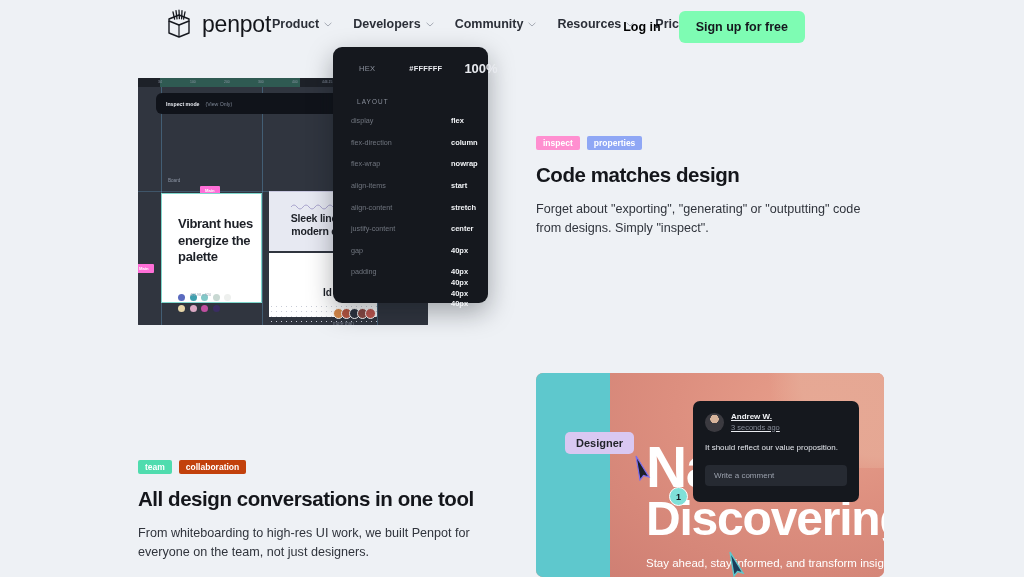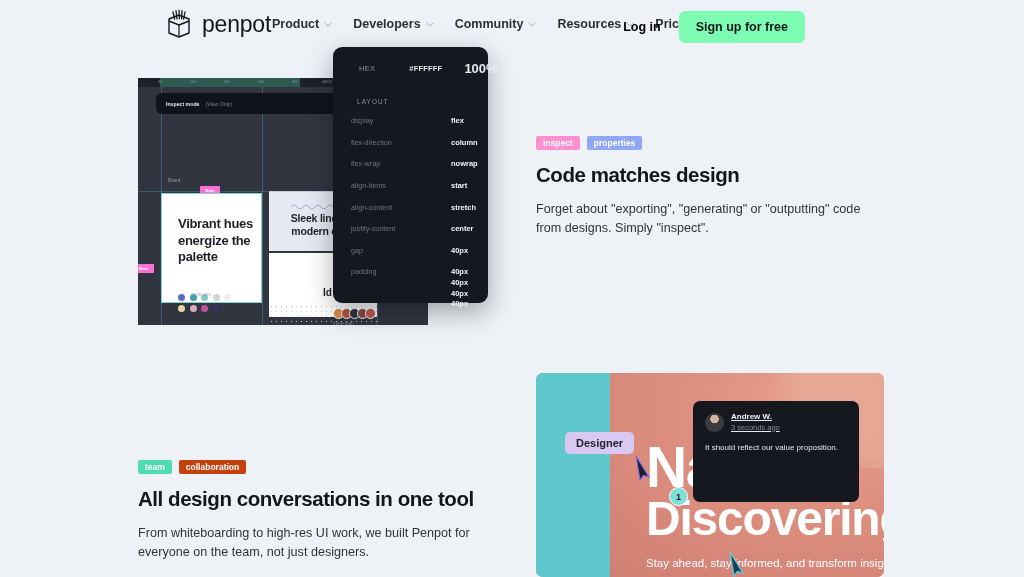--- a/index.html
+++ b/index.html
@@ -356,16 +356,17 @@
 
     <div class="comment-card">
       <div class="cc-head">
         <i class="cc-avatar"></i>
         <div>
           <div class="cc-name">Andrew W.</div>
           <div class="cc-time">3 seconds ago</div>
         </div>
       </div>
       <div class="cc-body">It should reflect our value proposition.</div>
+      <input class="cc-input" placeholder="Write a comment" style="">
     </div>
   </div>
 
 </div>
 
 </body></html>

